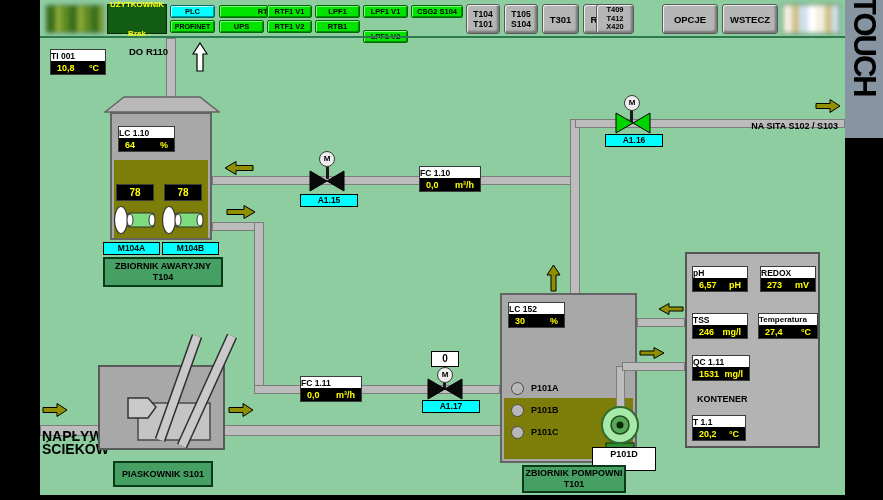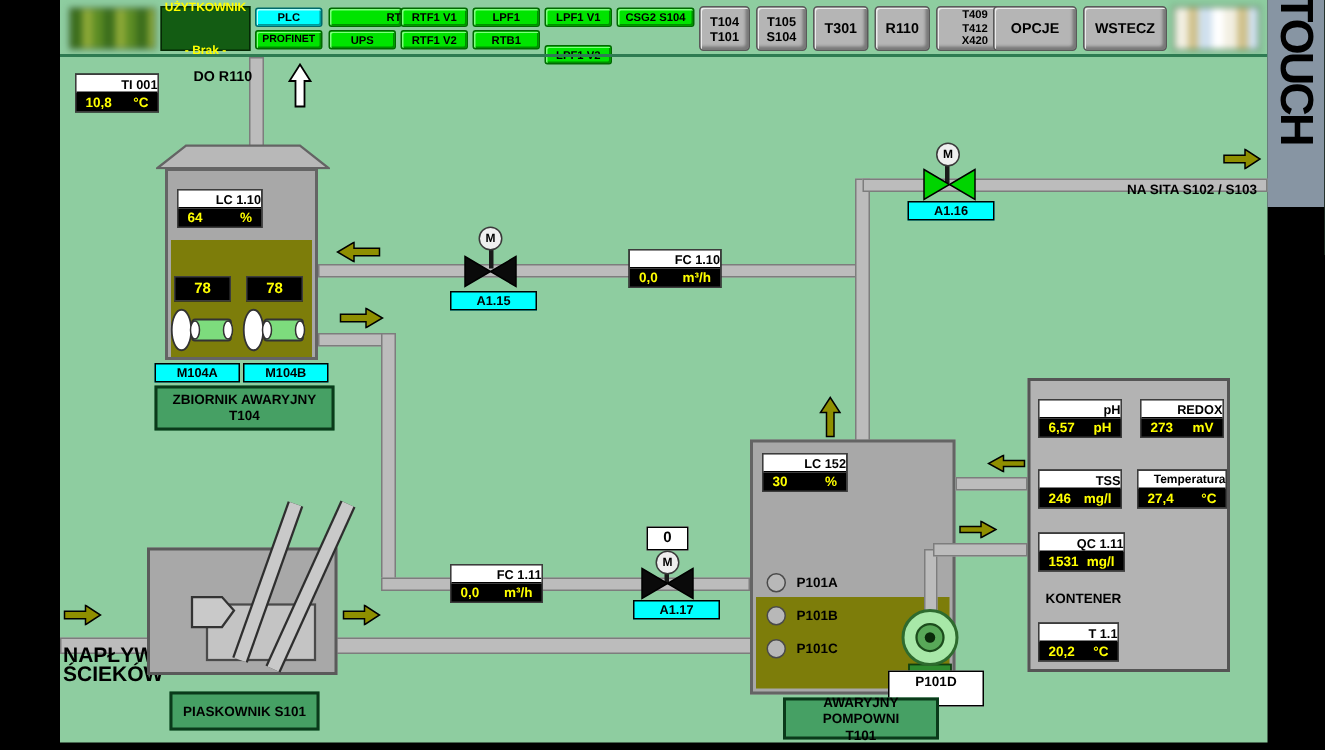--- a/index.html
+++ b/index.html
@@ -25,21 +25,21 @@
           linear-gradient(#446e20,#446e20);}
   .logo-r{background:repeating-linear-gradient(90deg,#f2efe2 0 9px,#cfc089 9px 16px,#cfe0ee 16px 25px,#ffffff 25px 33px);}
   .touch-strip{background:#8795a3;display:flex;justify-content:center;}
   .touch-strip span{writing-mode:vertical-rl;font-size:31px;font-weight:bold;color:#000;
                     letter-spacing:-2px;line-height:38px;transform:translateY(-4px);}
   
   .pipe{background:#bcbcbc;border:1px solid #7d7d7d;}
   
   .meas{border:1px solid #3c3c3c;background:#000;}
   .meas .tag{background:#fff;border-bottom:1px solid #000;color:#000;font-size:8.5px;font-weight:bold;
-             text-align:right;height:12px;line-height:12px;}
+             text-align:left;height:12px;line-height:12px;}
   .meas .val{display:flex;justify-content:space-between;padding:0 6px;align-items:center;height:12px;}
   .meas .val span{color:#ffff00;font-size:9px;font-weight:bold;line-height:12px;}
   
   .cyl{background:#00ffff;border:1px solid #000;color:#000;font-size:8.5px;font-weight:bold;
        text-align:center;line-height:11px;}
   
   .glabel{background:#46a064;border:2px solid #0a3a1a;color:#000;font-size:9px;font-weight:bold;
           display:flex;align-items:center;justify-content:center;text-align:center;line-height:11px;}
   .pre{white-space:pre-line;}
   .tank{background:#a8a8a8;border:2px solid #646464;}
@@ -76,21 +76,21 @@
   <div class="abs btn-g" style="left:363px;top:5px;width:45px;height:13px;">LPF1 V1</div>
   <div class="abs btn-g" style="left:363px;top:20px;width:45px;height:13px;margin-top:10px;">LPF1 V2</div>
   <div class="abs btn-g" style="left:411px;top:5px;width:52px;height:13px;">CSG2 S104</div>
 
   <div class="abs btn-nav pre" style="left:466px;top:4px;width:34px;height:30px;font-size:8.5px;line-height:10px;">T104
 T101</div>
   <div class="abs btn-nav pre" style="left:504px;top:4px;width:34px;height:30px;font-size:8.5px;line-height:10px;">T105
 S104</div>
   <div class="abs btn-nav" style="left:542px;top:4px;width:37px;height:30px;font-size:9.5px;">T301</div>
   <div class="abs btn-nav" style="left:583px;top:4px;width:37px;height:30px;font-size:9.5px;">R110</div>
-  <div class="abs btn-nav pre" style="left:624px;top:4px;width:52px;height:30px;font-size:7.5px;line-height:8.5px;">T409
+  <div class="abs btn-nav pre" style="left:596px;top:4px;width:38px;height:30px;font-size:7.5px;line-height:8.5px;">T409
 T412
 X420</div>
   <div class="abs btn-nav" style="left:662px;top:4px;width:56px;height:30px;font-size:9.5px;">OPCJE</div>
   <div class="abs btn-nav" style="left:722px;top:4px;width:56px;height:30px;font-size:9.5px;">WSTECZ</div>
   <div class="abs logo-blur logo-r" style="left:782px;top:4px;width:58px;height:30px;"></div>
   <div class="abs divider" style="left:40px;top:36px;width:805px;height:2px;"></div>
 
   <div class="abs touch-strip" style="left:845px;top:0;width:38px;height:138px;">
     <span>TOUCH</span>
   </div>
@@ -246,21 +246,21 @@
   <svg class="abs" style="left:639px;top:347px;" width="26" height="12">
       <polygon points="1,4 15,4 15,0.5 25,6 15,11.5 15,8 1,8" fill="#8f8f00" stroke="#000" stroke-width="1"></polygon>
     </svg>
   <svg class="abs" style="left:598px;top:398px;" width="44" height="54">
     <rect x="8" y="45" width="28" height="7" fill="#2e8b2e" stroke="#0f3f0f" stroke-width="1.2"></rect>
     <circle cx="22" cy="27" r="18" fill="#a8e8a8" stroke="#2e6b2e" stroke-width="2"></circle>
     <circle cx="22" cy="27" r="9" fill="#58a858" stroke="#1c4c1c" stroke-width="1.5"></circle>
     <circle cx="22" cy="27" r="3.5" fill="#0a2a0a"></circle>
   </svg>
   <div class="abs whitebox" style="left:592px;top:447px;width:64px;height:24px;font-size:9px;line-height:12px;">P101D</div>
-  <div class="abs glabel pre" style="left:522px;top:465px;width:104px;height:28px;">AWARYJNY POMPOWNI
+  <div class="abs glabel pre" style="left:522px;top:465px;width:104px;height:28px;">ZBIORNIK POMPOWNI
 T101</div>
 
   <div class="abs panel" style="left:685px;top:252px;width:135px;height:196px;"></div>
   <div class="abs meas" style="left:692px;top:266px;width:56px;">
     <div class="tag">pH</div>
     <div class="val">
         <span>6,57</span>
         <span>pH</span>
       </div>
   </div>

